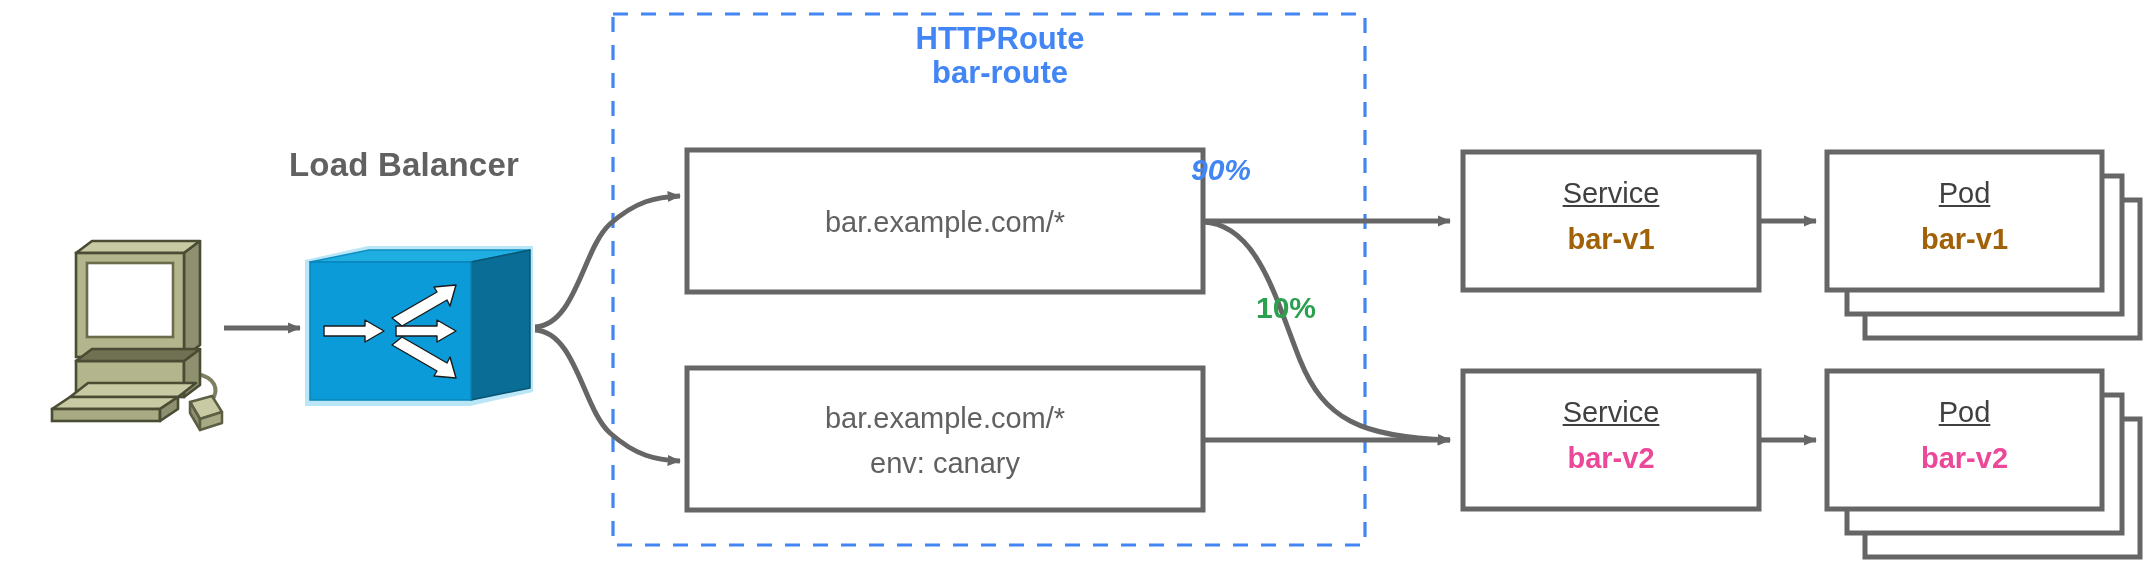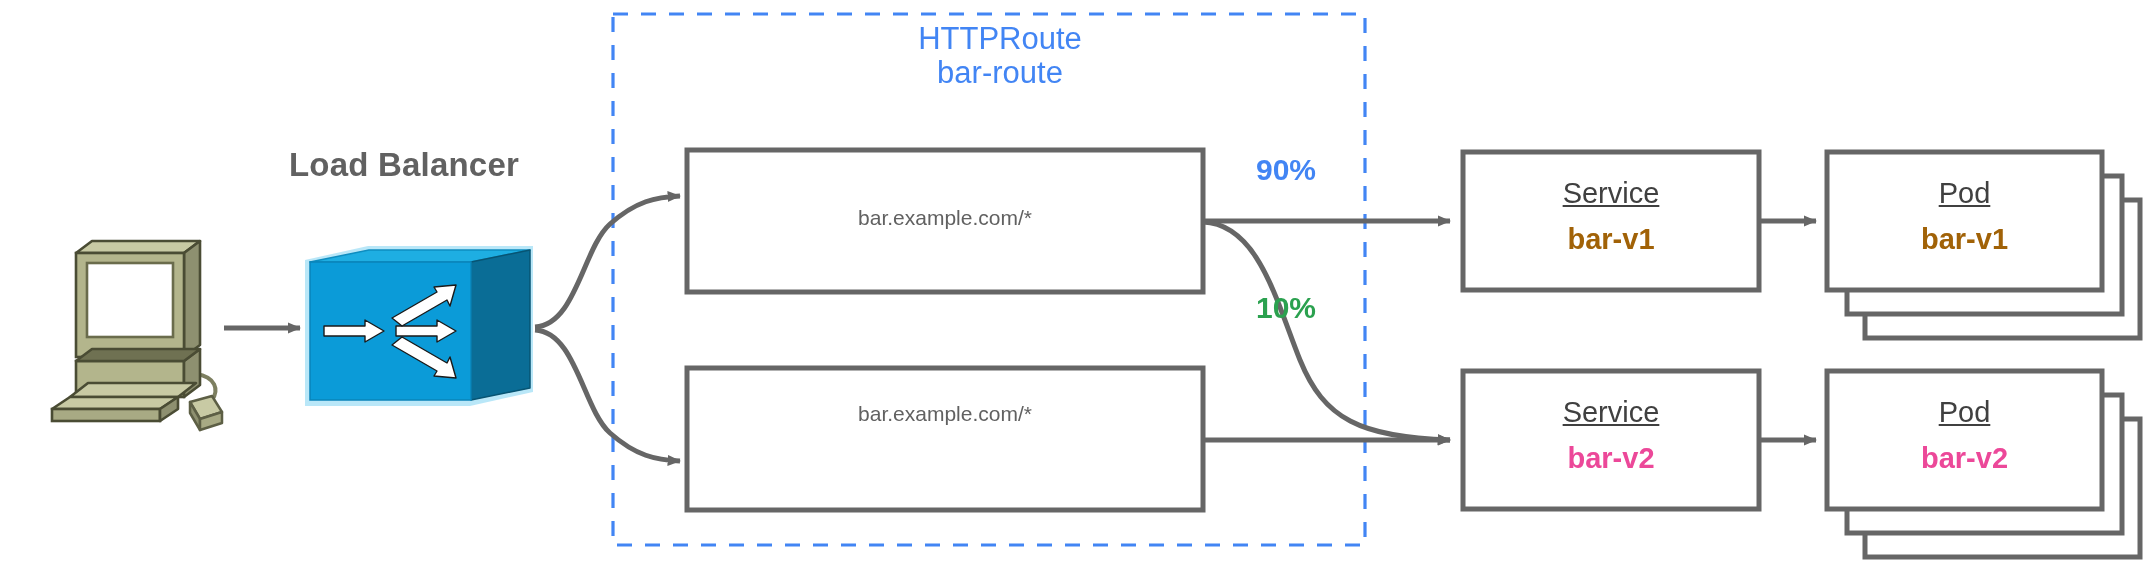--- a/index.html
+++ b/index.html
@@ -30,25 +30,25 @@
     white-space: pre;
   }
   .lb-title {
     font-size: 33px;
     font-weight: bold;
     color: #616161;
     letter-spacing: 0.2px;
   }
   .route-title {
     font-size: 31px;
-    font-weight: normal;
+    font-weight: bold;
     color: #4285f4;
   }
   .box-text {
-    font-size: 21px;
+    font-size: 29px;
     color: #616161;
     font-weight: normal;
   }
   .node-kind {
     font-size: 29px;
     color: #404040;
     text-decoration: underline;
   }
   .node-name {
     font-size: 29px;
@@ -166,22 +166,23 @@
   </svg>
 
   <div class="label lb-title" style="left:244px; top:145px; width:320px;">Load Balancer</div>
 
   <div class="label route-title" style="left:840px; top:20px; width:320px;">HTTPRoute</div>
   <div class="label route-title" style="left:840px; top:54px; width:320px;">bar-route</div>
 
   <div class="label box-text" style="left:687px; top:205px; width:516px;">bar.example.com/*</div>
 
   <div class="label box-text" style="left:687px; top:401px; width:516px;">bar.example.com/*</div>
+  <div class="label box-text" style="left:687px; top:446px; width:516px;">env: canary</div>
 
-  <div class="label pct pct-blue" style="left:1216px; top:152px; width:140px;">90%</div>
+  <div class="label pct pct-blue" style="left:1151px; top:152px; width:140px;font-style:italic;">90%</div>
   <div class="label pct pct-green" style="left:1216px; top:290px; width:140px;">10%</div>
 
   <div class="label node-kind" style="left:1463px; top:176px; width:296px;">Service</div>
   <div class="label node-name name-blue" style="left:1463px; top:222px; width:296px;">bar-v1</div>
 
   <div class="label node-kind" style="left:1463px; top:395px; width:296px;">Service</div>
   <div class="label node-name name-green" style="left:1463px; top:441px; width:296px;">bar-v2</div>
 
   <div class="label node-kind" style="left:1827px; top:176px; width:275px;">Pod</div>
   <div class="label node-name name-blue" style="left:1827px; top:222px; width:275px;">bar-v1</div>

